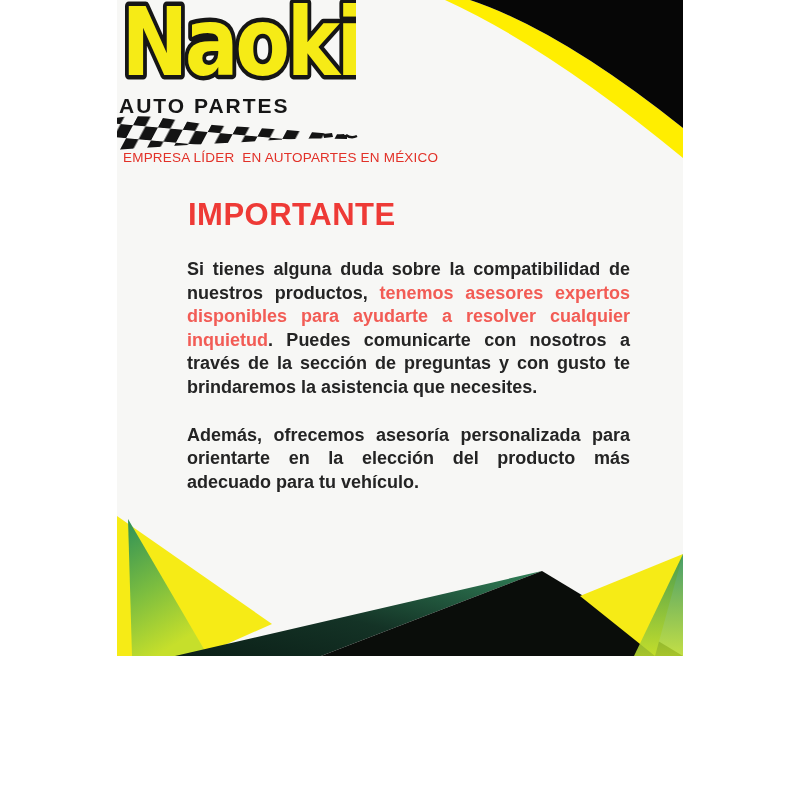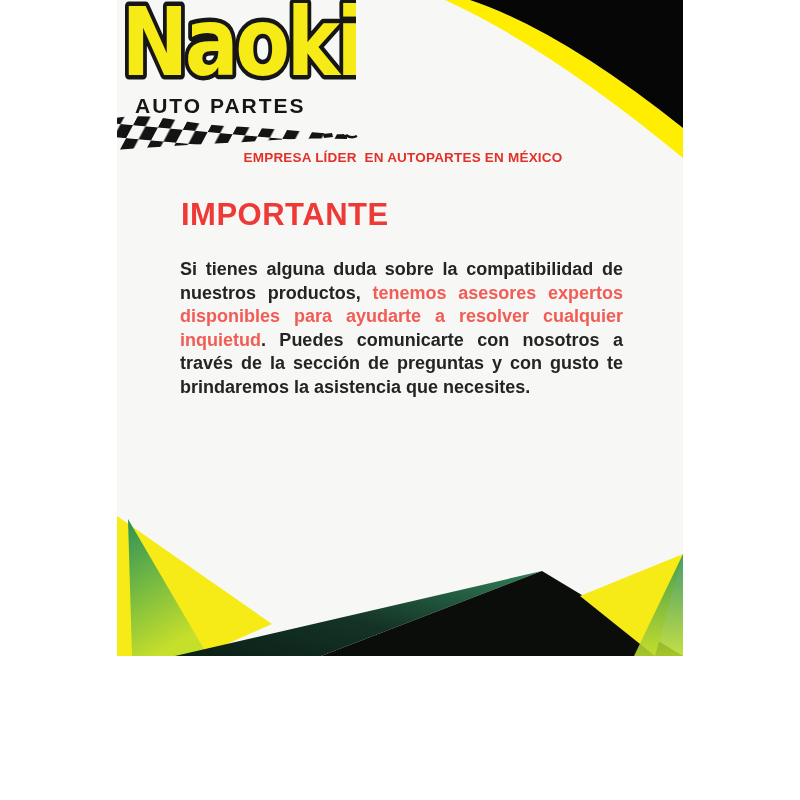--- a/index.html
+++ b/index.html
@@ -17,30 +17,30 @@
   .brand{position:absolute;left:0;top:0;}
   .logo-svg{position:absolute;left:1px;top:-4px;}
   .logo-svg text{
     font-family:"DejaVu Sans",sans-serif;font-weight:bold;font-size:94px;letter-spacing:-4px;
     paint-order:stroke fill;stroke:#161616;stroke-width:9px;stroke-linejoin:round;
     fill:var(--brand-yellow,#f6eb16);
   }
   .logo-subtitle{
     position:absolute;left:2px;top:94px;width:300px;
     font-weight:bold;font-size:21px;letter-spacing:2px;color:#161616;
-    font-family:"Liberation Sans",sans-serif;white-space:pre;margin-left:16px;
+    font-family:"Liberation Sans",sans-serif;white-space:pre;
   }
   .flag-svg{position:absolute;left:-2px;top:110px;}
   .tagline{
     position:absolute;left:6px;top:150px;width:560px;
-    font-weight:bold;font-size:13.5px;letter-spacing:0.2px;
-    color:var(--tagline-red,#e23128);white-space:pre;text-align:center;
+    font-weight:normal;font-size:13.5px;letter-spacing:0.2px;
+    color:var(--tagline-red,#e23128);white-space:pre;
   }
   
-  .text-col{position:absolute;left:63px;top:197px;width:443px;}
+  .text-col{position:absolute;left:70px;top:197px;width:443px;}
   .heading{
     margin:0 0 25px 1px;font-size:31px;font-weight:bold;letter-spacing:0.5px;
     color:var(--heading-red,#ee3a36);
   }
   .text-col p{
     margin:0 0 24px 0;font-size:18px;line-height:23.6px;font-weight:bold;
     color:var(--body-text,#242424);text-align:justify;text-align-last:left;
   }
   .hl{color:var(--highlight-red,#f25c55);}
   
@@ -74,20 +74,21 @@
       <path d="M222,25 l7,-1 1,3 -7,1 Z" fill="#141414"></path>
       <path d="M231,25 q5,4 11,1" stroke="#141414" stroke-width="2.4" fill="none"></path>
     </svg>
 
     <div class="tagline">EMPRESA LÍDER  EN AUTOPARTES EN MÉXICO</div>
   </div>
 
   <div class="text-col">
     <h1 class="heading">IMPORTANTE</h1>
     <p><span>Si tienes alguna duda sobre la compatibilidad de nuestros productos, </span><span class="hl">tenemos asesores expertos disponibles para ayudarte a resolver cualquier inquietud</span><span>. Puedes comunicarte con nosotros a través de la sección de preguntas y con gusto te brindaremos la asistencia que necesites.</span></p>
+    <p>Además, ofrecemos asesoría personalizada para orientarte en la elección del producto más adecuado para tu vehículo.</p>
   </div>
 
   <svg class="bottom-svg" width="566" height="150" viewBox="0 0 566 150">
     <defs>
       <linearGradient id="gLeft" x1="0" y1="0" x2="0.35" y2="1">
         <stop offset="0" stop-color="#2e9058"></stop>
         <stop offset="0.55" stop-color="#7dbe3f"></stop>
         <stop offset="1" stop-color="#c6df2b"></stop>
       </linearGradient>
       <linearGradient id="gRight" x1="0.5" y1="0" x2="0.5" y2="1">

